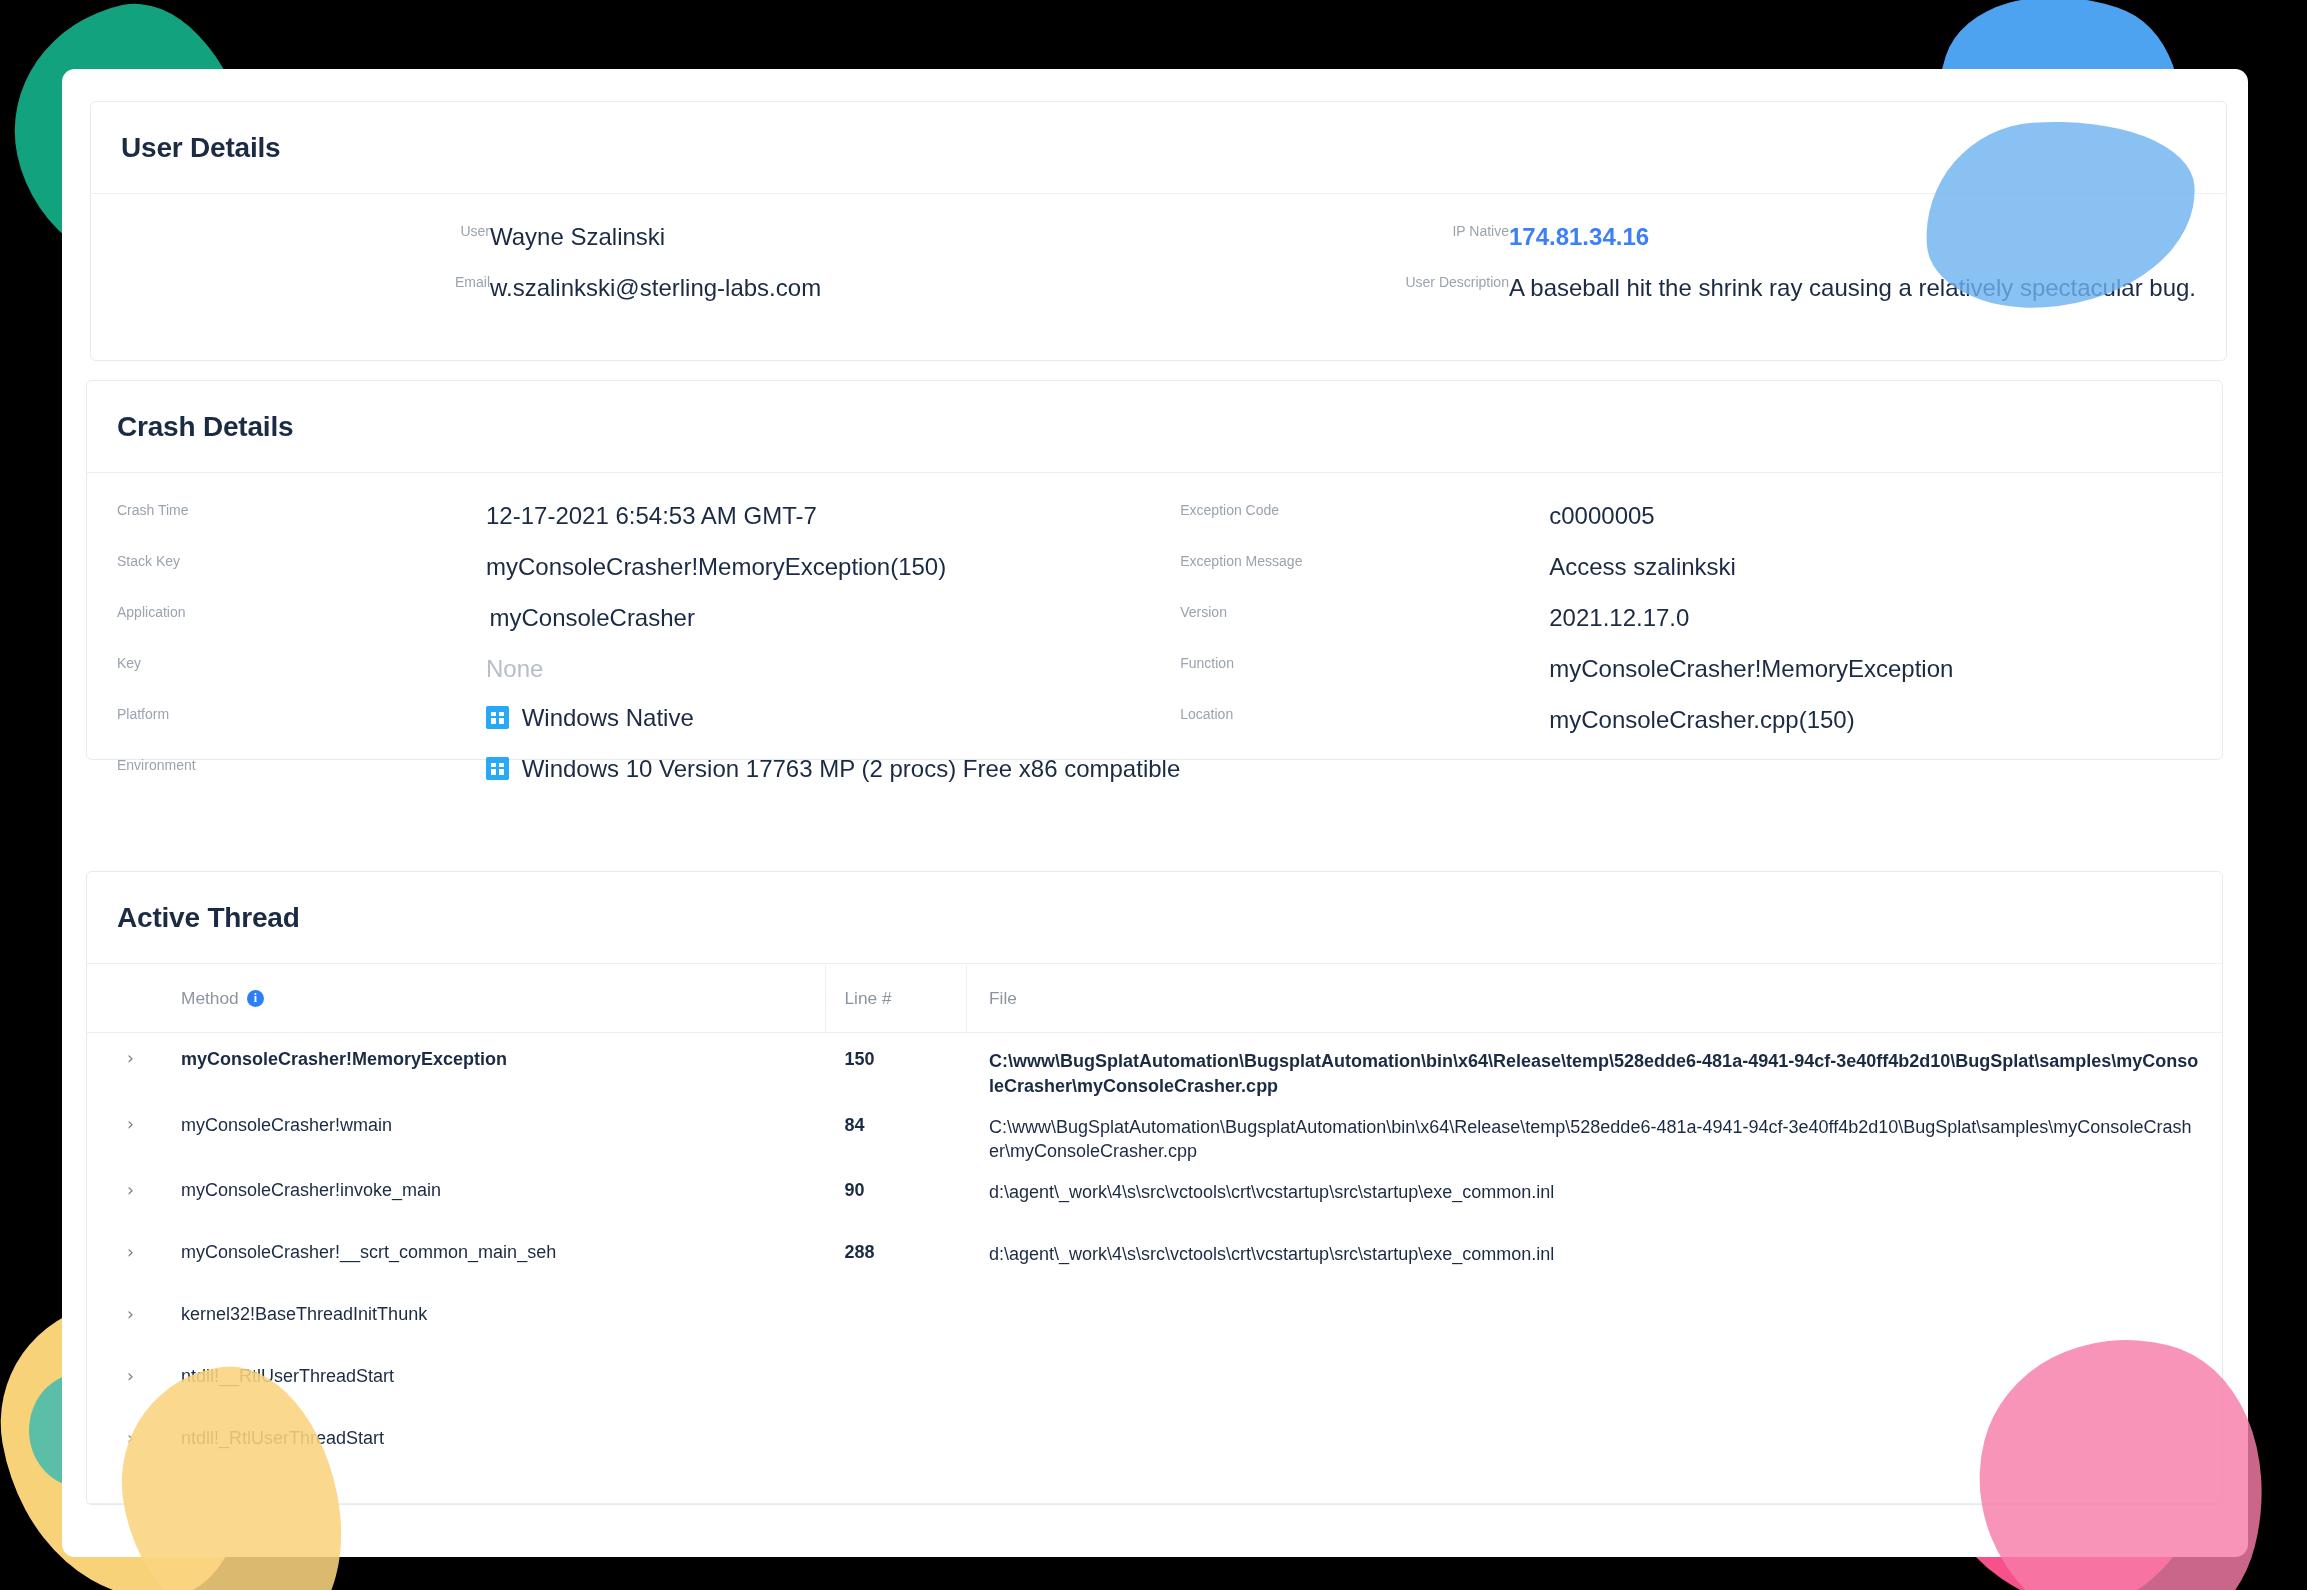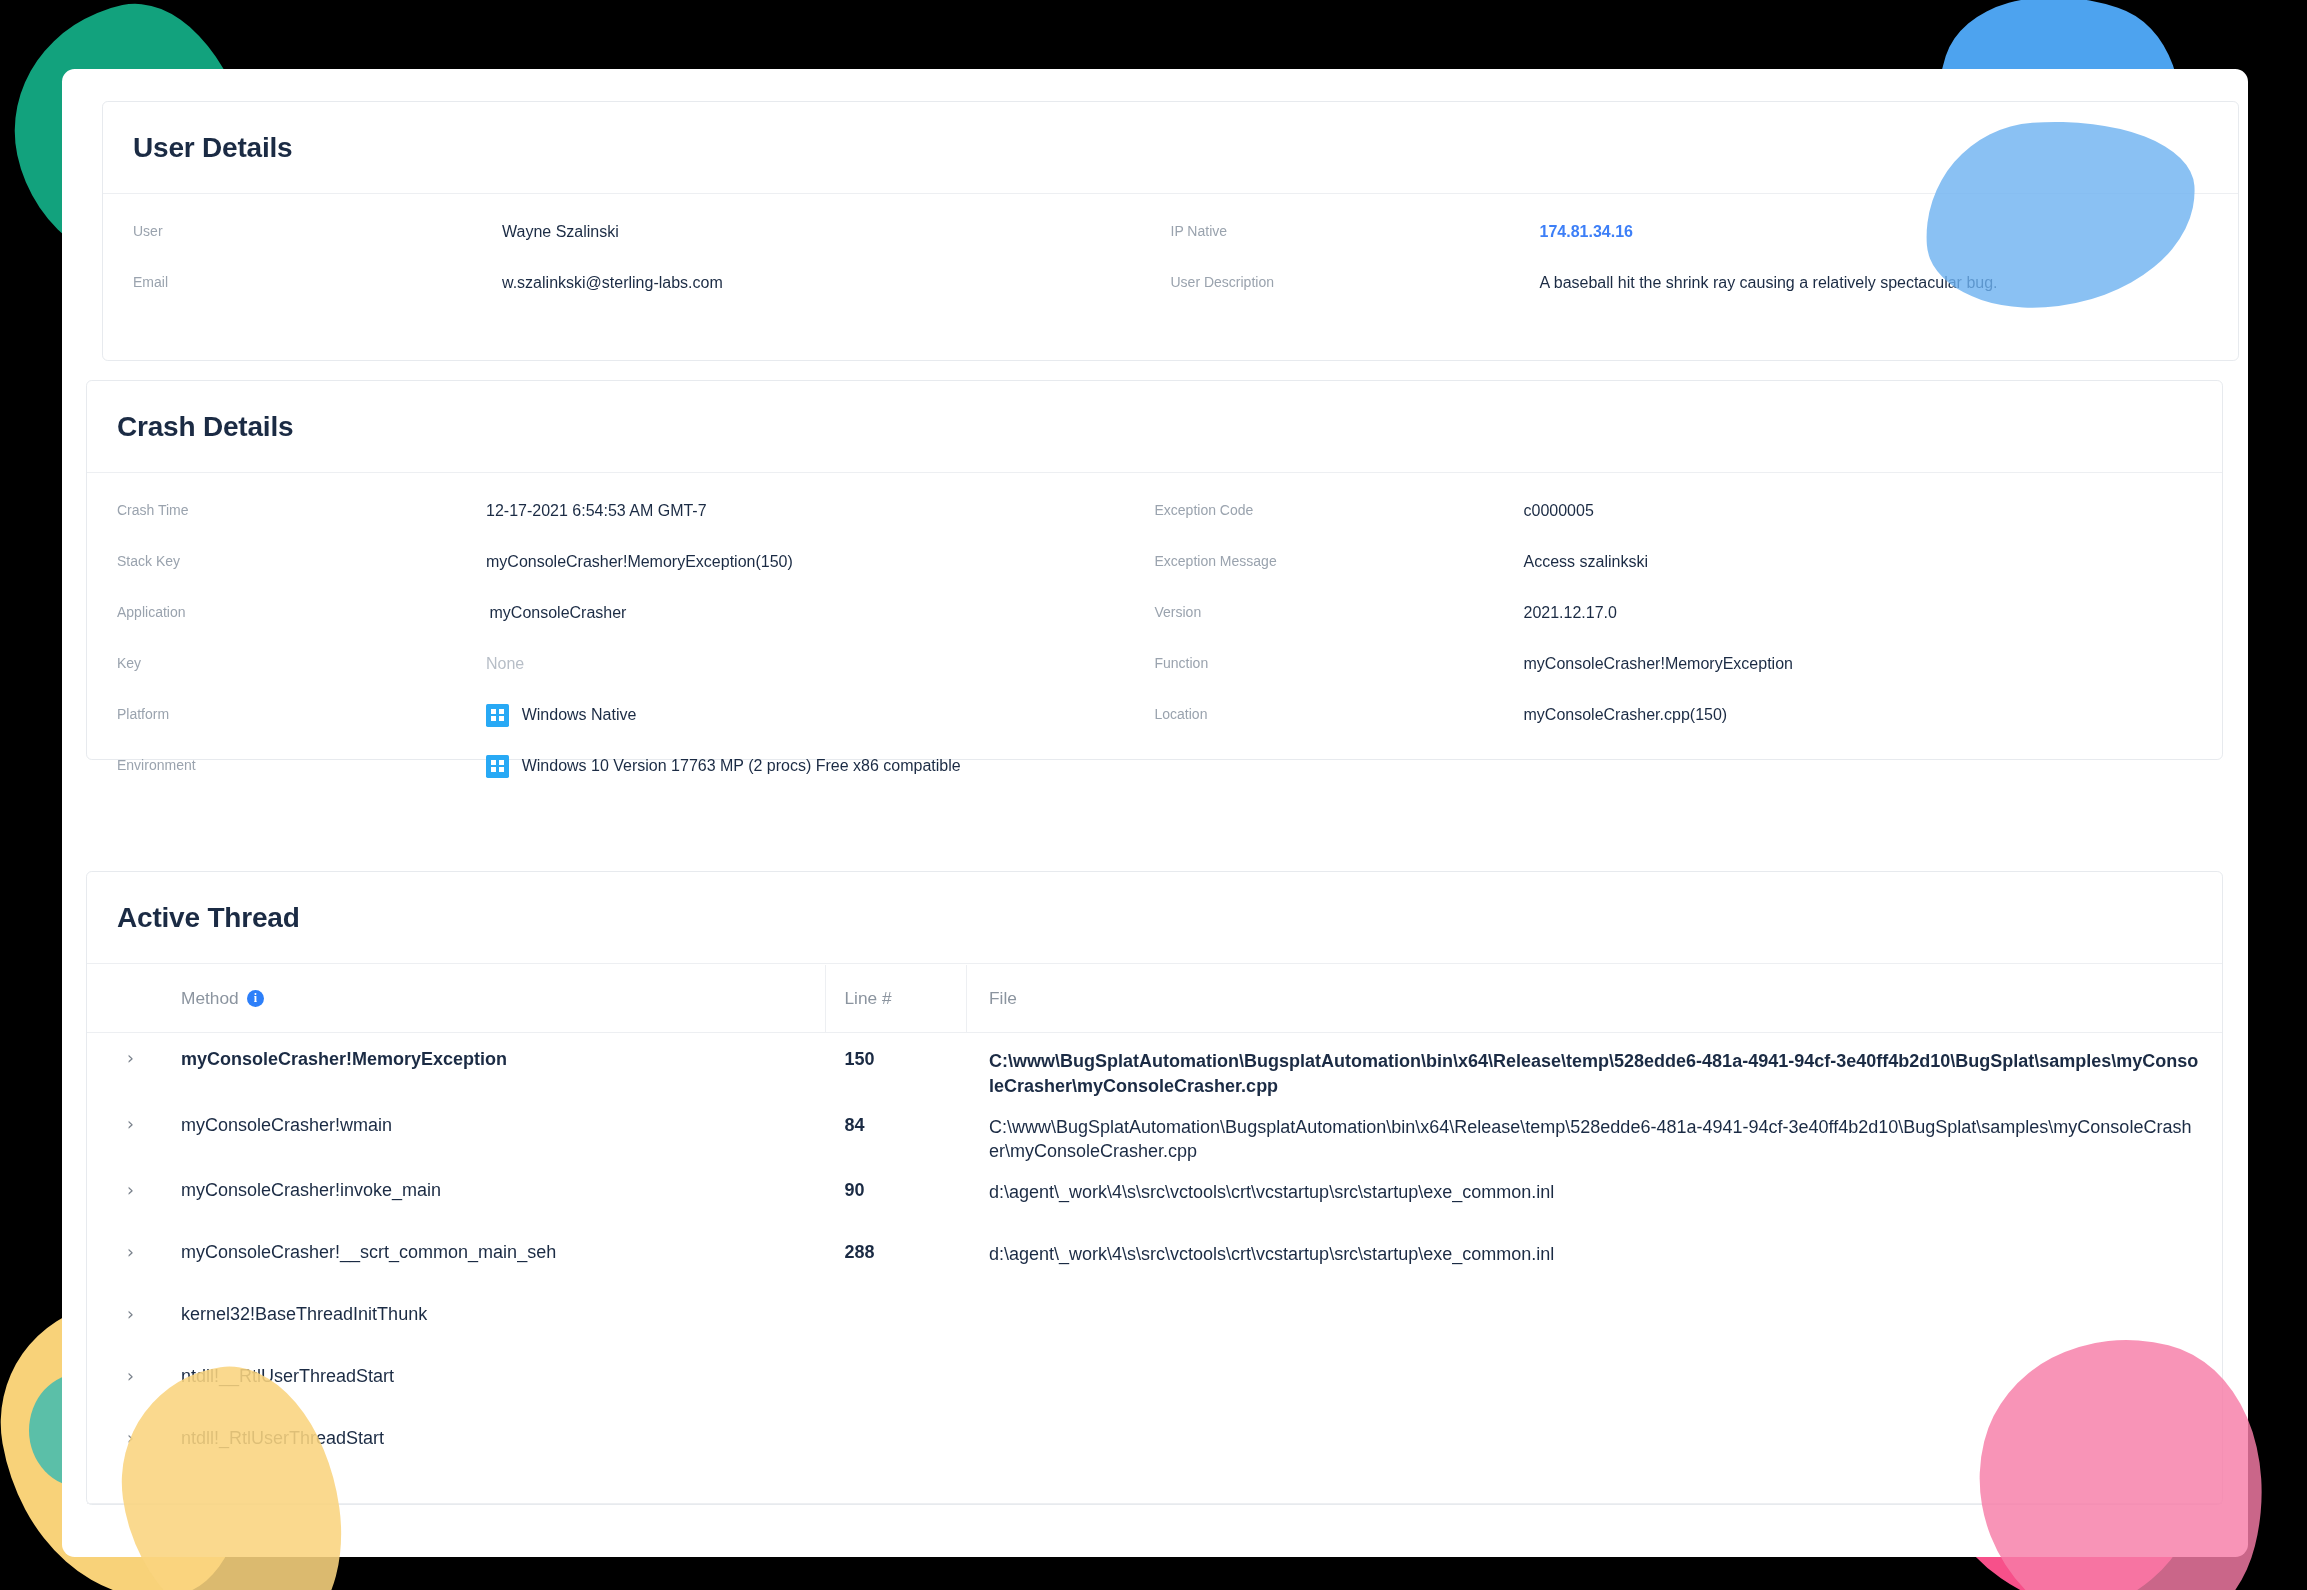--- a/index.html
+++ b/index.html
@@ -134,21 +134,21 @@
   }
 
   .dlabel {
     width: 369px;
     flex: 0 0 369px;
     font-size: 14px;
     color: #9aa3ae;
     padding-top: 2.3px;
   }
   .dvalue {
-    font-size: 16px;
+    font-size: 24px;
     color: #1b2b44;
     padding-top: 2.3px;
     white-space: nowrap;
   }
   .dvalue.muted { color: #b7bec7; }
   .dvalue.link  { color: #3d7ff7; font-weight: bold; }
 
   .dvalue.withicon { display: flex; align-items: center; gap: 12.7px; padding-top: 0; }
 
   
@@ -247,21 +247,21 @@
 <div id="stage">
 
   <div class="blob blob-teal-tl"></div>
   <div class="blob blob-blue-tr"></div>
   <div class="blob blob-pink-br"></div>
   <div class="blob blob-yellow-bl"></div>
   <div class="blob blob-teal-bl"></div>
 
   <div id="surface">
 
-    <div class="card" id="card-user" style="left:40px; top:32px;">
+    <div class="card" id="card-user" style="left:28px; top:32px;text-align:right;">
       <div class="card-header">
         <div class="card-title">User Details</div>
       </div>
       <div class="card-body">
         <div class="detail-grid">
           <div class="detail-col">
             <div class="drow">
               <div class="dlabel">User</div>
               <div class="dvalue">Wayne Szalinski</div>
             </div>

